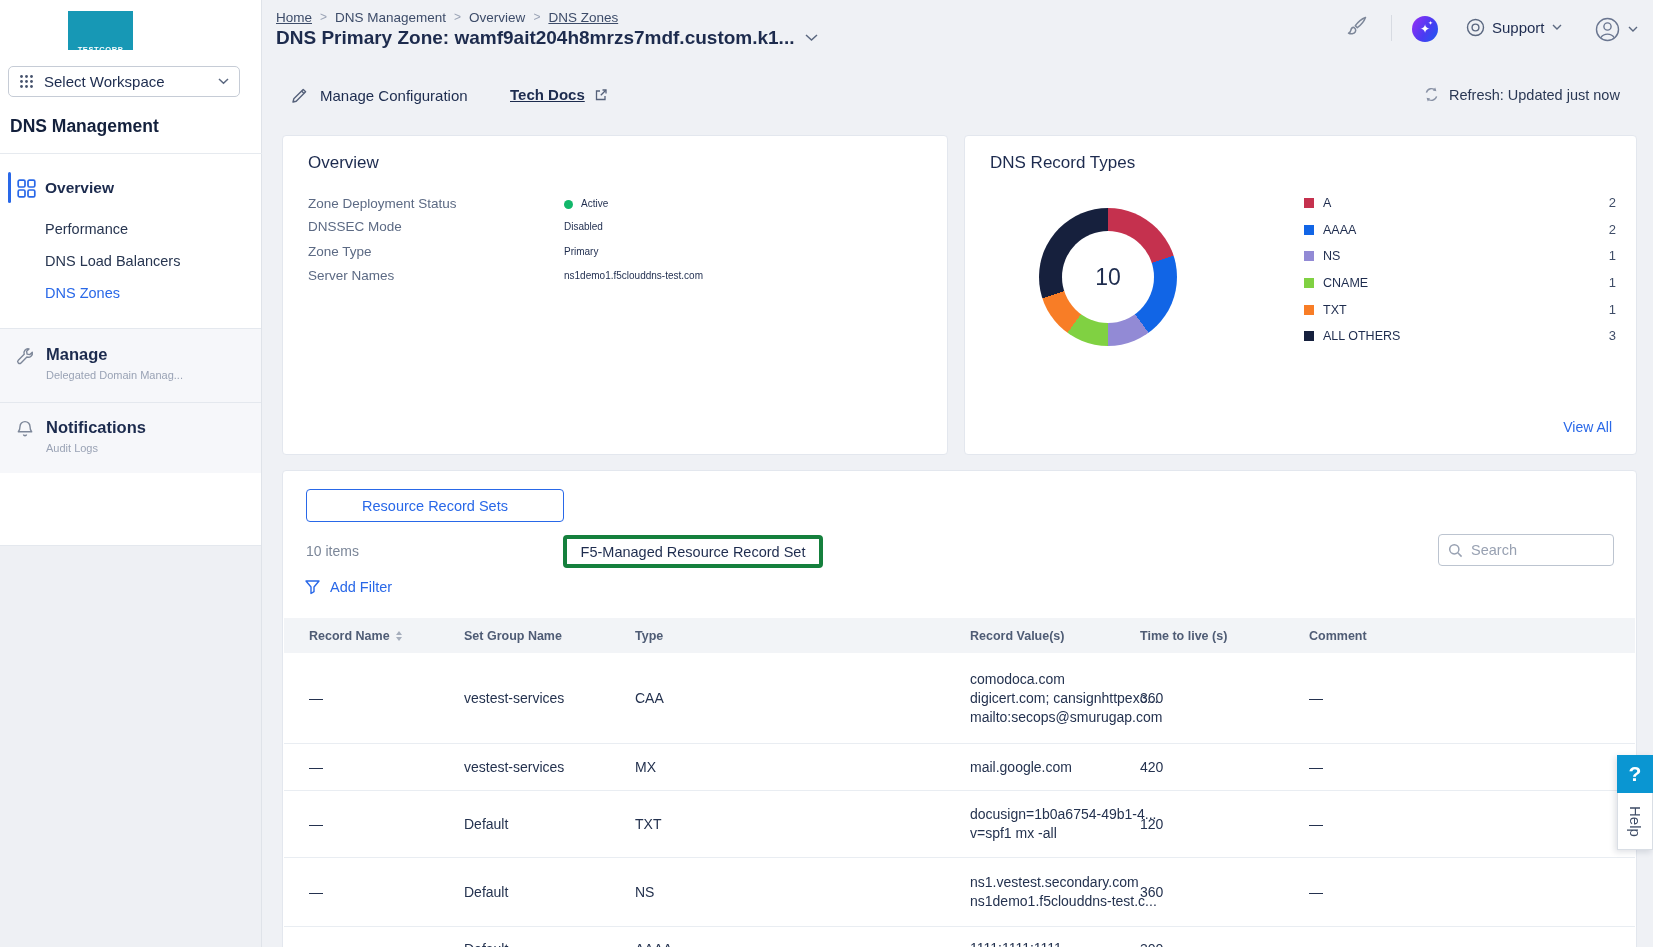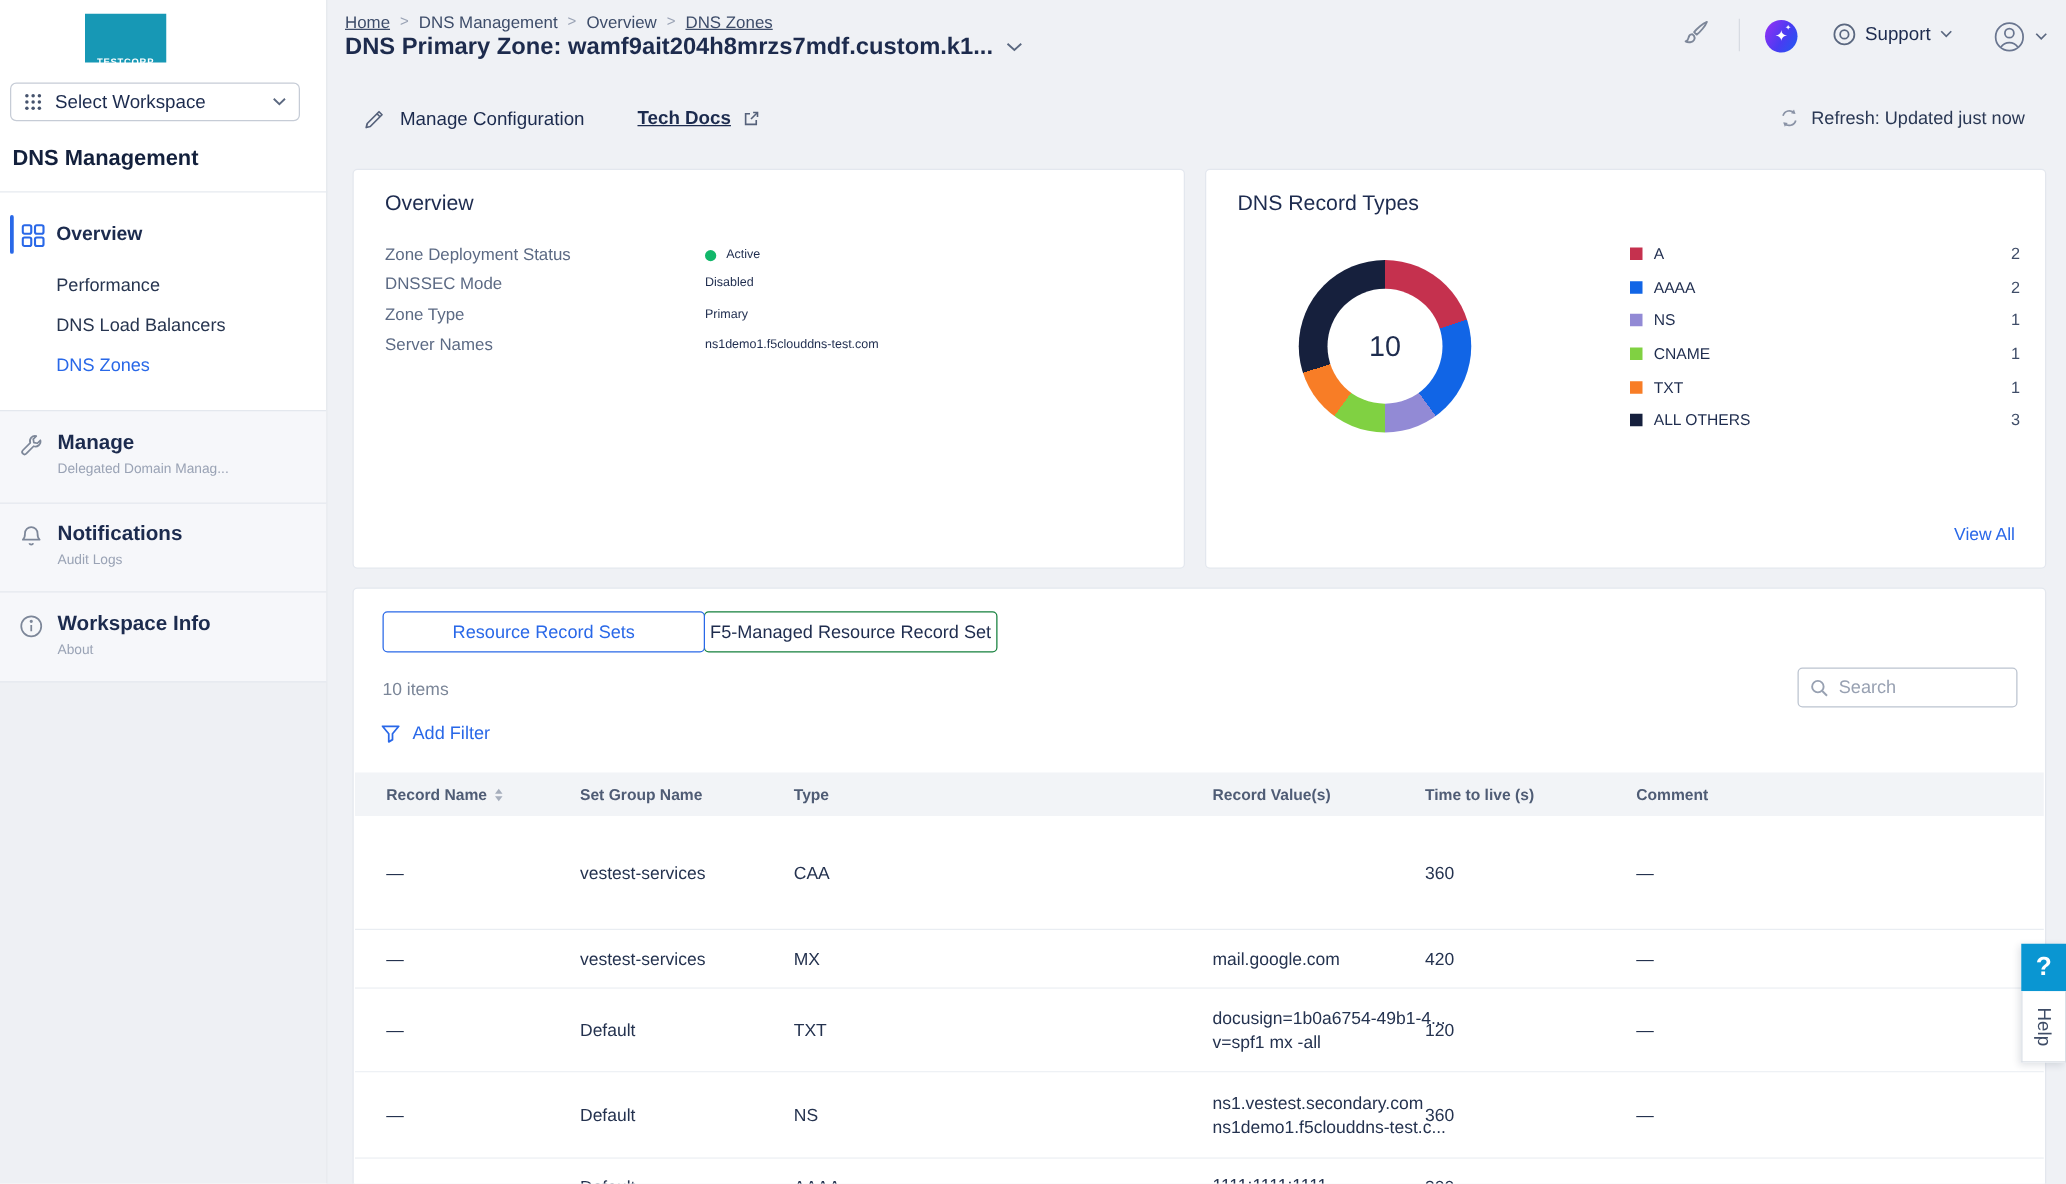--- a/index.html
+++ b/index.html
@@ -60,21 +60,21 @@
   #donut-hole { position:absolute; left:23px; top:23px; width:92px; height:92px; border-radius:50%; background:#fff; display:flex; align-items:center; justify-content:center; font-size:23px; color:#1e2c4e; }
   .leg-row { position:absolute; left:339px; height:16px; display:flex; align-items:center; gap:9px; cursor:pointer; }
   .leg-sq { width:10px; height:10px; }
   .leg-lb { font-size:12.5px; color:#1e2c4e; }
   .leg-ct { position:absolute; right:20px; font-size:13px; color:#3f4d68; }
   #view-all { position:absolute; right:24px; top:283px; font-size:14px; color:#2968e8; cursor:pointer; }
 
   
   .tab { position:absolute; top:18px; height:33px; border-radius:4px; display:flex; align-items:center; justify-content:center; font-size:14.5px; cursor:pointer; background:#fff; }
   .tab.sel { left:23px; width:258px; border:1px solid #2968e8; color:#2968e8; z-index:2; }
-  .tab.unsel { left:280px; width:235px; border:1px solid #15803d; color:#1e2c4e; }
+  .tab.unsel { left:280px; width:260px; border:4px solid #15803d; color:#1e2c4e;margin-top:46px; }
   #items-count { position:absolute; left:23px; top:72px; font-size:14px; color:#7b8698; }
   #search-box { position:absolute; left:1155px; top:63px; width:176px; height:32px; border:1px solid #bcc4d0; border-radius:4px; background:#fff; display:flex; align-items:center; padding:0 9px; gap:8px; }
   #search-box input { border:none; outline:none; width:120px; font-size:14.5px; color:#1e2c4e; font-family:inherit; }
   #search-box input::placeholder { color:#98a1b2; }
   #add-filter { position:absolute; left:21px; top:108px; display:flex; align-items:center; gap:9px; cursor:pointer; }
   #add-filter .txt { font-size:14.5px; color:#2968e8; }
   #thead { position:absolute; left:1px; right:1px; top:147px; height:35px; background:#f2f4f7; }
   .th { position:absolute; top:0; height:100%; display:flex; align-items:center; gap:6px; font-size:12.5px; font-weight:bold; color:#4f5c75; }
   .sort { display:inline-flex; flex-direction:column; gap:2px; }
   .sort i { display:block; width:0; height:0; border-left:3.5px solid transparent; border-right:3.5px solid transparent; }
@@ -154,31 +154,20 @@
       <svg class="abs" style="left:15px; top:16px" width="20" height="20" viewBox="0 0 20 20">
           <g fill="none" stroke="#7d8799" stroke-width="1.4" stroke-linejoin="round">
             <path d="M10 2.6a5 5 0 0 1 5 5c0 3.3.9 4.4 1.7 5.1H3.3C4.1 12 5 10.9 5 7.6a5 5 0 0 1 5-5z"></path>
             <path d="M8.4 15.6a1.7 1.7 0 0 0 3.2 0"></path>
           </g>
         </svg>
       <div class="sec-label" style="top:15px">Notifications</div>
       <div class="sec-sub" style="top:39px">Audit Logs</div>
     </div>
 
-    <div class="side-section" style="top:473px; height:72px">
-      <svg class="abs" style="left:15px; top:17px" width="20" height="20" viewBox="0 0 20 20">
-          <g fill="none" stroke="#7d8799" stroke-width="1.4">
-            <circle cx="10" cy="10" r="8"></circle>
-            <line x1="10" y1="9" x2="10" y2="14"></line>
-            <circle cx="10" cy="6" r="0.6" fill="#7d8799"></circle>
-          </g>
-        </svg>
-      <div class="sec-label" style="top:16px">Workspace Info</div>
-      <div class="sec-sub" style="top:40px">About</div>
-    </div>
 
     <div id="side-bottom"></div>
   </aside>
 
   <nav id="breadcrumb">
     <span class="link u">Home</span>
     <span class="sep">&gt;</span>
     <span class="link">DNS Management</span>
     <span class="sep">&gt;</span>
     <span class="link">Overview</span>
@@ -371,20 +360,25 @@
         </div>
       <div class="th" style="left:1025px">
           <span>Comment</span>
         </div>
     </div>
 
     <div class="trow" style="top:182px; height:91px">
       <div class="tc" style="left:25px">—</div>
       <div class="tc" style="left:180px">vestest-services</div>
       <div class="tc" style="left:351px">CAA</div>
+      <div class="tc col" style="left:686px">
+        <span>comodoca.com</span>
+        <span>digicert.com; cansignhttpexc...</span>
+        <span>mailto:secops@smurugap.com</span>
+      </div>
       <div class="tc" style="left:856px">360</div>
       <div class="tc" style="left:1025px">—</div>
     </div>
 
     <div class="trow" style="top:273px; height:47px">
       <div class="tc" style="left:25px">—</div>
       <div class="tc" style="left:180px">vestest-services</div>
       <div class="tc" style="left:351px">MX</div>
       <div class="tc col" style="left:686px">
         <span>mail.google.com</span>

